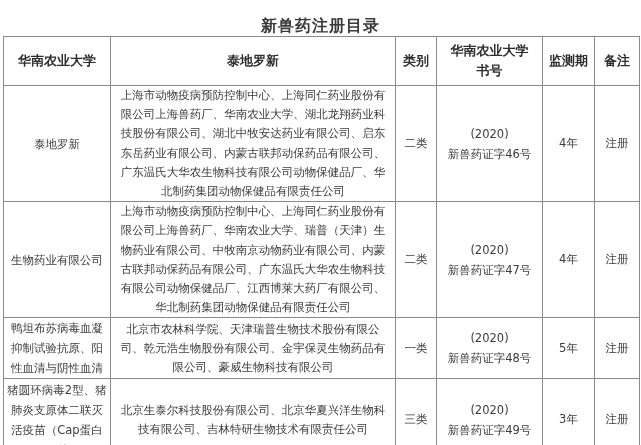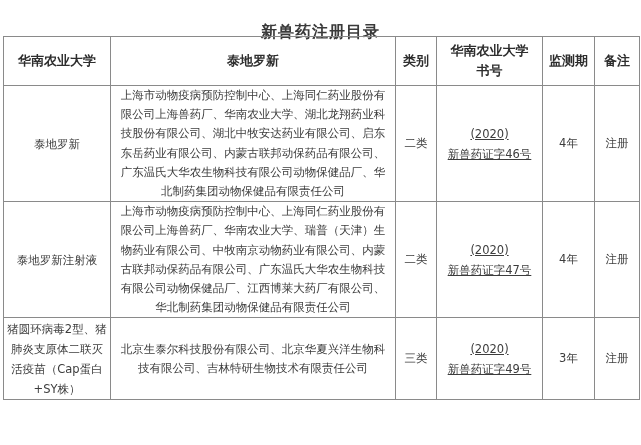--- a/index.html
+++ b/index.html
@@ -11,21 +11,21 @@
       width: 641px;
       height: 445px;
       position: relative;
       overflow: hidden;
       font-family: "DejaVu Sans", "Liberation Sans", sans-serif;
       color: #333333;
     }
     .page-title {
       position: absolute;
       left: 0;
-      top: 20px;
+      top: 14px;
       width: 641px;
       text-align: center;
       font-family: "DejaVu Serif", "Liberation Serif", serif;
       font-weight: bold;
       font-size: 16px;
       line-height: 24px;
       color: #3a3a3a;
       letter-spacing: 1px;
     }
     table.registry {
@@ -60,21 +60,20 @@
       text-align: left;
       padding: 0 6px 0 6px !important;
       line-height: 19.2px;
     }
     td.name {
       line-height: 20px;
       padding: 0 3px !important;
     }
     td.cert {
       line-height: 20px;
-      text-decoration: underline;
     }
     .row-1 { height: 95px; }
     .row-2 { height: 116px; }
     .row-3 { height: 60px; }
     .row-4 { height: 82px; }
     .cell-text {
       display: block;
     }
   </style>
 </head>
@@ -110,28 +109,39 @@
       <td class="units">上海市动物疫病预防控制中心、上海同仁药业股份有限公司上海兽药厂、华南农业大学、湖北龙翔药业科技股份有限公司、湖北中牧安达药业有限公司、启东东岳药业有限公司、内蒙古联邦动保药品有限公司、广东温氏大华农生物科技有限公司动物保健品厂、华北制药集团动物保健品有限责任公司</td>
       <td>二类</td>
       <td class="cert">
         <span class="cell-text">(2020)</span>
         <span class="cell-text">新兽药证字46号</span>
       </td>
       <td>4年</td>
       <td>注册</td>
     </tr>
     <tr class="row-2">
-      <td class="name">泰地罗新注射液</td>
+      <td class="name">生物药业有限公司</td>
       <td class="units">上海市动物疫病预防控制中心、上海同仁药业股份有限公司上海兽药厂、华南农业大学、瑞普（天津）生物药业有限公司、中牧南京动物药业有限公司、内蒙古联邦动保药品有限公司、广东温氏大华农生物科技有限公司动物保健品厂、江西博莱大药厂有限公司、华北制药集团动物保健品有限责任公司</td>
       <td>二类</td>
       <td class="cert">
         <span class="cell-text">(2020)</span>
         <span class="cell-text">新兽药证字47号</span>
       </td>
       <td>4年</td>
+      <td>注册</td>
+    </tr>
+    <tr class="row-3">
+      <td class="name">鸭坦布苏病毒血凝抑制试验抗原、阳性血清与阴性血清</td>
+      <td class="units">北京市农林科学院、天津瑞普生物技术股份有限公司、乾元浩生物股份有限公司、金宇保灵生物药品有限公司、豪威生物科技有限公司</td>
+      <td>一类</td>
+      <td class="cert">
+        <span class="cell-text">(2020)</span>
+        <span class="cell-text">新兽药证字48号</span>
+      </td>
+      <td>5年</td>
       <td>注册</td>
     </tr>
     <tr class="row-4">
       <td class="name">猪圆环病毒2型、猪肺炎支原体二联灭活疫苗（Cap蛋白+SY株）</td>
       <td class="units">北京生泰尔科技股份有限公司、北京华夏兴洋生物科技有限公司、吉林特研生物技术有限责任公司</td>
       <td>三类</td>
       <td class="cert">
         <span class="cell-text">(2020)</span>
         <span class="cell-text">新兽药证字49号</span>
       </td>

